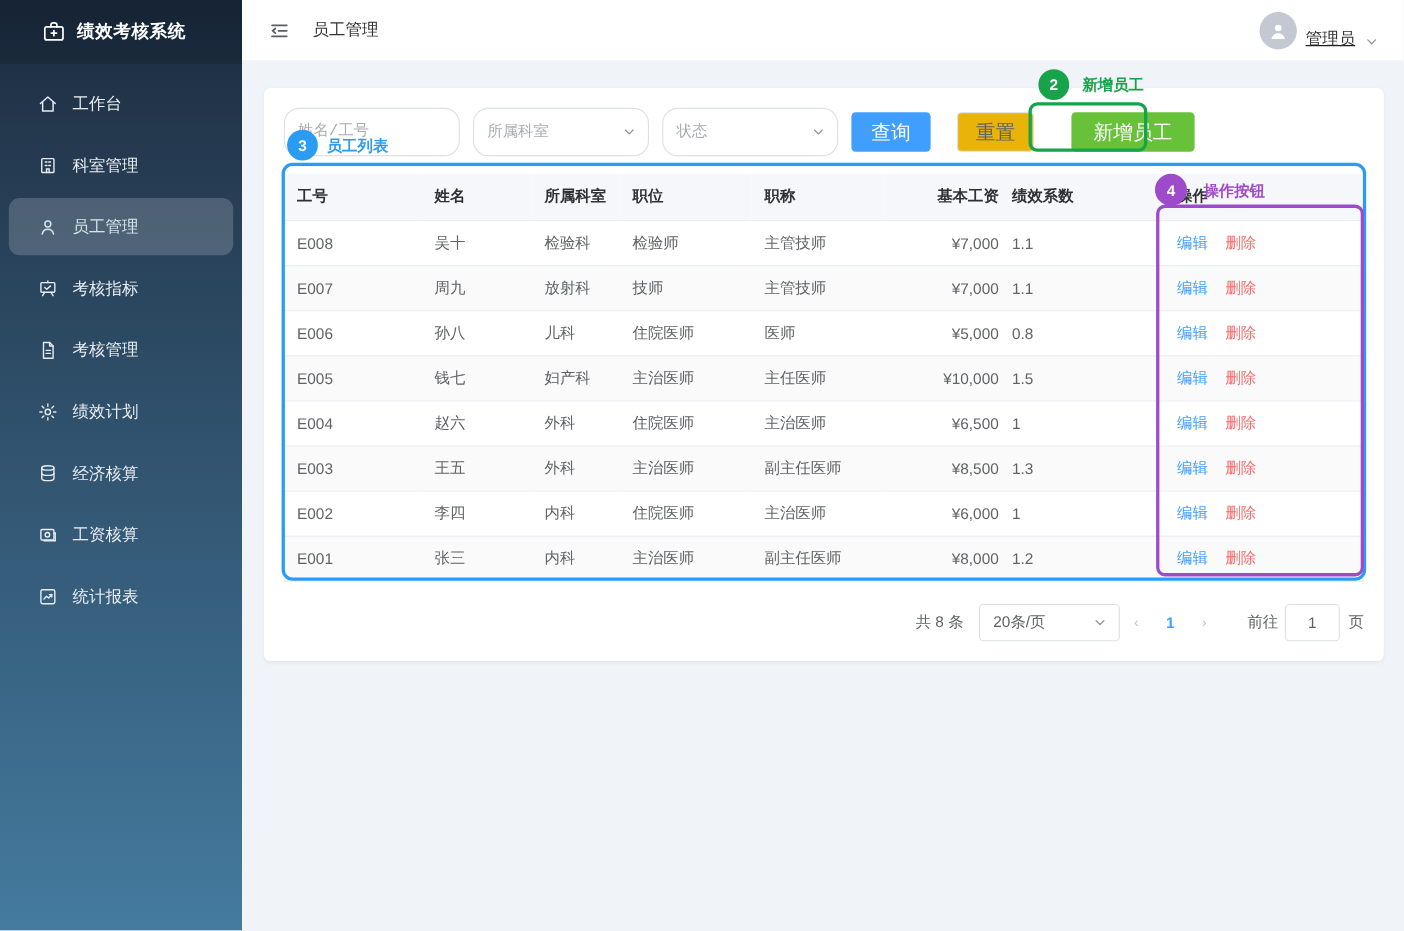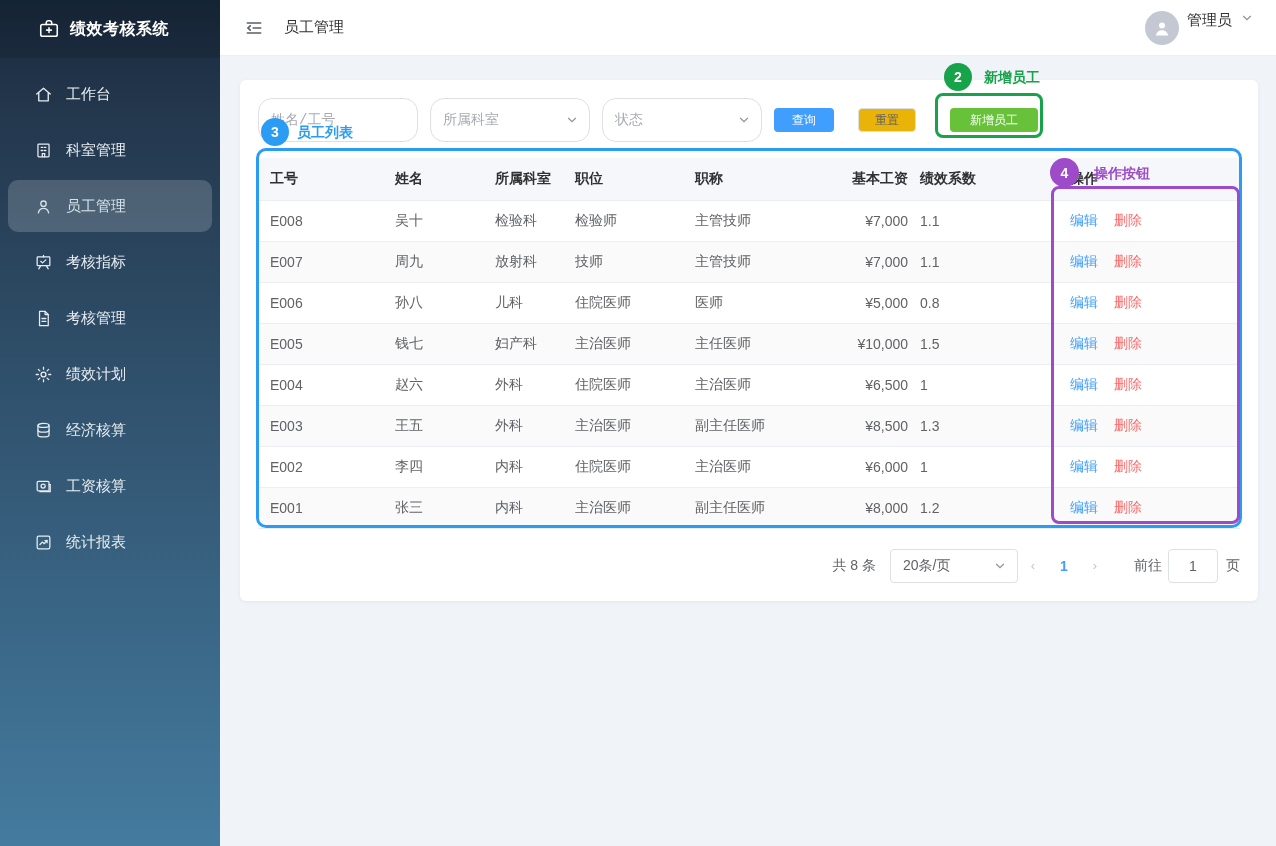--- a/index.html
+++ b/index.html
@@ -17,39 +17,39 @@
   .nav-item .ic { width:19px; height:19px; display:inline-flex; }
   .nav-item .ic svg { width:19px; height:19px; stroke:currentColor; }
   .nav-item.active { background:rgba(255,255,255,0.18); color:#d4e4ea; }
 
   
   .main { flex:1; display:flex; flex-direction:column; }
   .topbar { height:56px; background:#fff; border-bottom:1px solid #ebeef2; display:flex; align-items:center; padding:0 24px; }
   .fold { width:20px; height:20px; display:inline-flex; cursor:pointer; color:#5a5e66; }
   .fold svg { width:20px; height:20px; stroke:currentColor; }
   .crumb { margin-left:20px; font-size:15px; color:#303133; }
-  .top-right { margin-left:auto; display:flex; align-items:flex-start; gap:8px; cursor:pointer; }
+  .top-right { margin-left:auto; display:flex; align-items:flex-end; gap:8px; cursor:pointer;text-decoration:underline; }
   .avatar { width:34px; height:34px; border-radius:50%; background:#c3c8d2; display:flex; align-items:center; justify-content:center; overflow:hidden; }
   .avatar svg { width:20px; height:20px; }
   .user-name { font-size:15px; color:#303133; }
   .chev { width:14px; height:14px; display:inline-flex; color:#909399; }
   .chev svg { width:14px; height:14px; stroke:currentColor; }
 
   
   .content { padding:24px 20px; }
   .card { background:#fff; border-radius:6px; box-shadow:0 1px 4px rgba(0,0,0,0.06); padding:18px; min-height:514px; }
 
   
   .filter-row { display:flex; align-items:center; gap:12px; margin-bottom:16px; }
   .inp, .sel { height:44px; border:1px solid #dcdfe6; border-radius:14px; background:#fff; font-size:14px; color:#606266;font-family:Liberation Mono, monospace; }
   .inp { width:160px; padding:0 12px; outline:none; }
   .inp::placeholder { color:#a8abb2; }
   .sel { width:160px; display:flex; align-items:center; justify-content:space-between; padding:0 10px 0 12px; cursor:pointer; }
   .sel .ph { color:#a8abb2; }
-  .btn { height:24px; border:none; border-radius:4px; font-size:12px; cursor:pointer; padding:0 18px; }
+  .btn { height:36px; border:none; border-radius:4px; font-size:18px; cursor:pointer; padding:0 18px; }
   .btn.primary { background:#409eff; color:#fff; }
   .btn.plain { background:#eab308; color:#606266; border:1px solid #dcdfe6; padding:0 16px; margin-left:12px; }
   .btn.success { background:#67c23a; color:#fff; margin-left:22px; padding:0 20px; }
 
   
   table { border-collapse:collapse; width:982px; table-layout:fixed; font-size:14px; }
   col.c1{width:125px} col.c2{width:100px} col.c3{width:80px} col.c4{width:120px}
   col.c5{width:120px} col.c6{width:117px} col.c7{width:110px} col.c8{width:210px}
   thead th { background:#f5f7fa; color:#303133; font-weight:700; text-align:left; height:42px; padding:0 0 0 12px; border-bottom:1px solid #ebeef5; }
   tbody td { color:#606266; height:41px; padding:0 0 0 12px; border-bottom:1px solid #ebeef5; text-align:left; }

